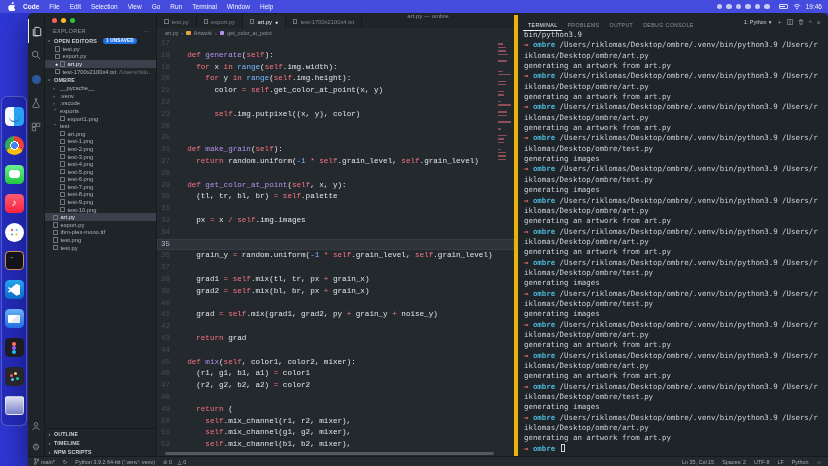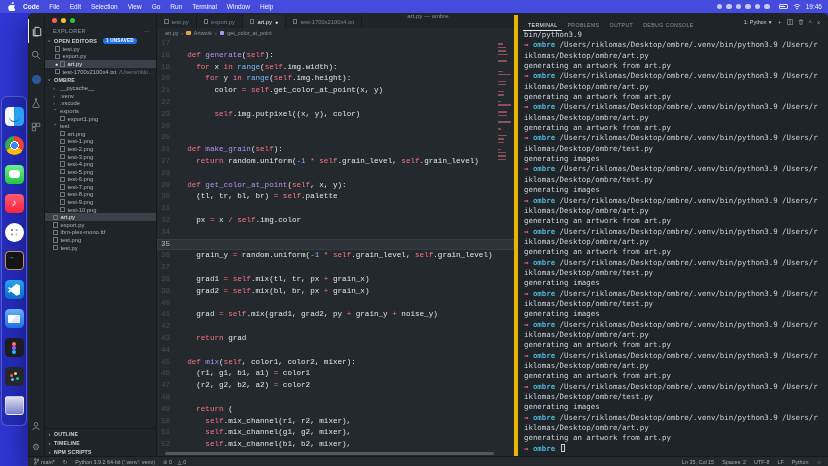--- a/index.html
+++ b/index.html
@@ -389,21 +389,21 @@
               <div class="code-row"><span class="gutter">22</span><span class="codetext"></span></div>
               <div class="code-row"><span class="gutter">23</span><span class="codetext"><span class="tok-p">        </span><span class="tok-k">self</span><span class="tok-p">.img.putpixel((x, y), color)</span></span></div>
               <div class="code-row"><span class="gutter">20</span><span class="codetext"></span></div>
               <div class="code-row"><span class="gutter">25</span><span class="codetext"></span></div>
               <div class="code-row"><span class="gutter">31</span><span class="codetext"><span class="tok-p">  </span><span class="tok-k">def</span><span class="tok-p"> </span><span class="tok-f">make_grain</span><span class="tok-p">(</span><span class="tok-k">self</span><span class="tok-p">):</span></span></div>
               <div class="code-row"><span class="gutter">27</span><span class="codetext"><span class="tok-p">    </span><span class="tok-k">return</span><span class="tok-p"> random.uniform(</span><span class="tok-n">-1</span><span class="tok-p"> </span><span class="tok-k">*</span><span class="tok-p"> </span><span class="tok-k">self</span><span class="tok-p">.grain_level, </span><span class="tok-k">self</span><span class="tok-p">.grain_level)</span></span></div>
               <div class="code-row"><span class="gutter">28</span><span class="codetext"></span></div>
               <div class="code-row"><span class="gutter">29</span><span class="codetext"><span class="tok-p">  </span><span class="tok-k">def</span><span class="tok-p"> </span><span class="tok-f">get_color_at_point</span><span class="tok-p">(</span><span class="tok-k">self</span><span class="tok-p">, x, y):</span></span></div>
               <div class="code-row"><span class="gutter">30</span><span class="codetext"><span class="tok-p">    (tl, tr, bl, br) </span><span class="tok-k">=</span><span class="tok-p"> </span><span class="tok-k">self</span><span class="tok-p">.palette</span></span></div>
               <div class="code-row"><span class="gutter">31</span><span class="codetext"></span></div>
-              <div class="code-row"><span class="gutter">32</span><span class="codetext"><span class="tok-p">    px </span><span class="tok-k">=</span><span class="tok-p"> x </span><span class="tok-k">/</span><span class="tok-p"> </span><span class="tok-k">self</span><span class="tok-p">.img.color</span></span></div>
+              <div class="code-row"><span class="gutter">32</span><span class="codetext"><span class="tok-p">    px </span><span class="tok-k">=</span><span class="tok-p"> x </span><span class="tok-k">/</span><span class="tok-p"> </span><span class="tok-k">self</span><span class="tok-p">.img.images</span></span></div>
               <div class="code-row"><span class="gutter">34</span><span class="codetext"></span></div>
               <div class="code-row row-current"><span class="gutter">35</span><span class="codetext"><span class="tok-p">    grain_x </span><span class="tok-k">=</span><span class="tok-p"> </span><span class="cursor"></span><span class="tok-p">)</span></span></div>
               <div class="code-row"><span class="gutter">36</span><span class="codetext"><span class="tok-p">    grain_y </span><span class="tok-k">=</span><span class="tok-p"> random.uniform(</span><span class="tok-n">-1</span><span class="tok-p"> </span><span class="tok-k">*</span><span class="tok-p"> </span><span class="tok-k">self</span><span class="tok-p">.grain_level, </span><span class="tok-k">self</span><span class="tok-p">.grain_level)</span></span></div>
               <div class="code-row"><span class="gutter">37</span><span class="codetext"></span></div>
               <div class="code-row"><span class="gutter">38</span><span class="codetext"><span class="tok-p">    grad1 </span><span class="tok-k">=</span><span class="tok-p"> </span><span class="tok-k">self</span><span class="tok-p">.mix(tl, tr, px </span><span class="tok-k">+</span><span class="tok-p"> grain_x)</span></span></div>
               <div class="code-row"><span class="gutter">39</span><span class="codetext"><span class="tok-p">    grad2 </span><span class="tok-k">=</span><span class="tok-p"> </span><span class="tok-k">self</span><span class="tok-p">.mix(bl, br, px </span><span class="tok-k">+</span><span class="tok-p"> grain_x)</span></span></div>
               <div class="code-row"><span class="gutter">40</span><span class="codetext"></span></div>
               <div class="code-row"><span class="gutter">41</span><span class="codetext"><span class="tok-p">    grad </span><span class="tok-k">=</span><span class="tok-p"> </span><span class="tok-k">self</span><span class="tok-p">.mix(grad1, grad2, py </span><span class="tok-k">+</span><span class="tok-p"> grain_y </span><span class="tok-k">+</span><span class="tok-p"> noise_y)</span></span></div>
               <div class="code-row"><span class="gutter">42</span><span class="codetext"></span></div>
               <div class="code-row"><span class="gutter">43</span><span class="codetext"><span class="tok-p">    </span><span class="tok-k">return</span><span class="tok-p"> grad</span></span></div>

